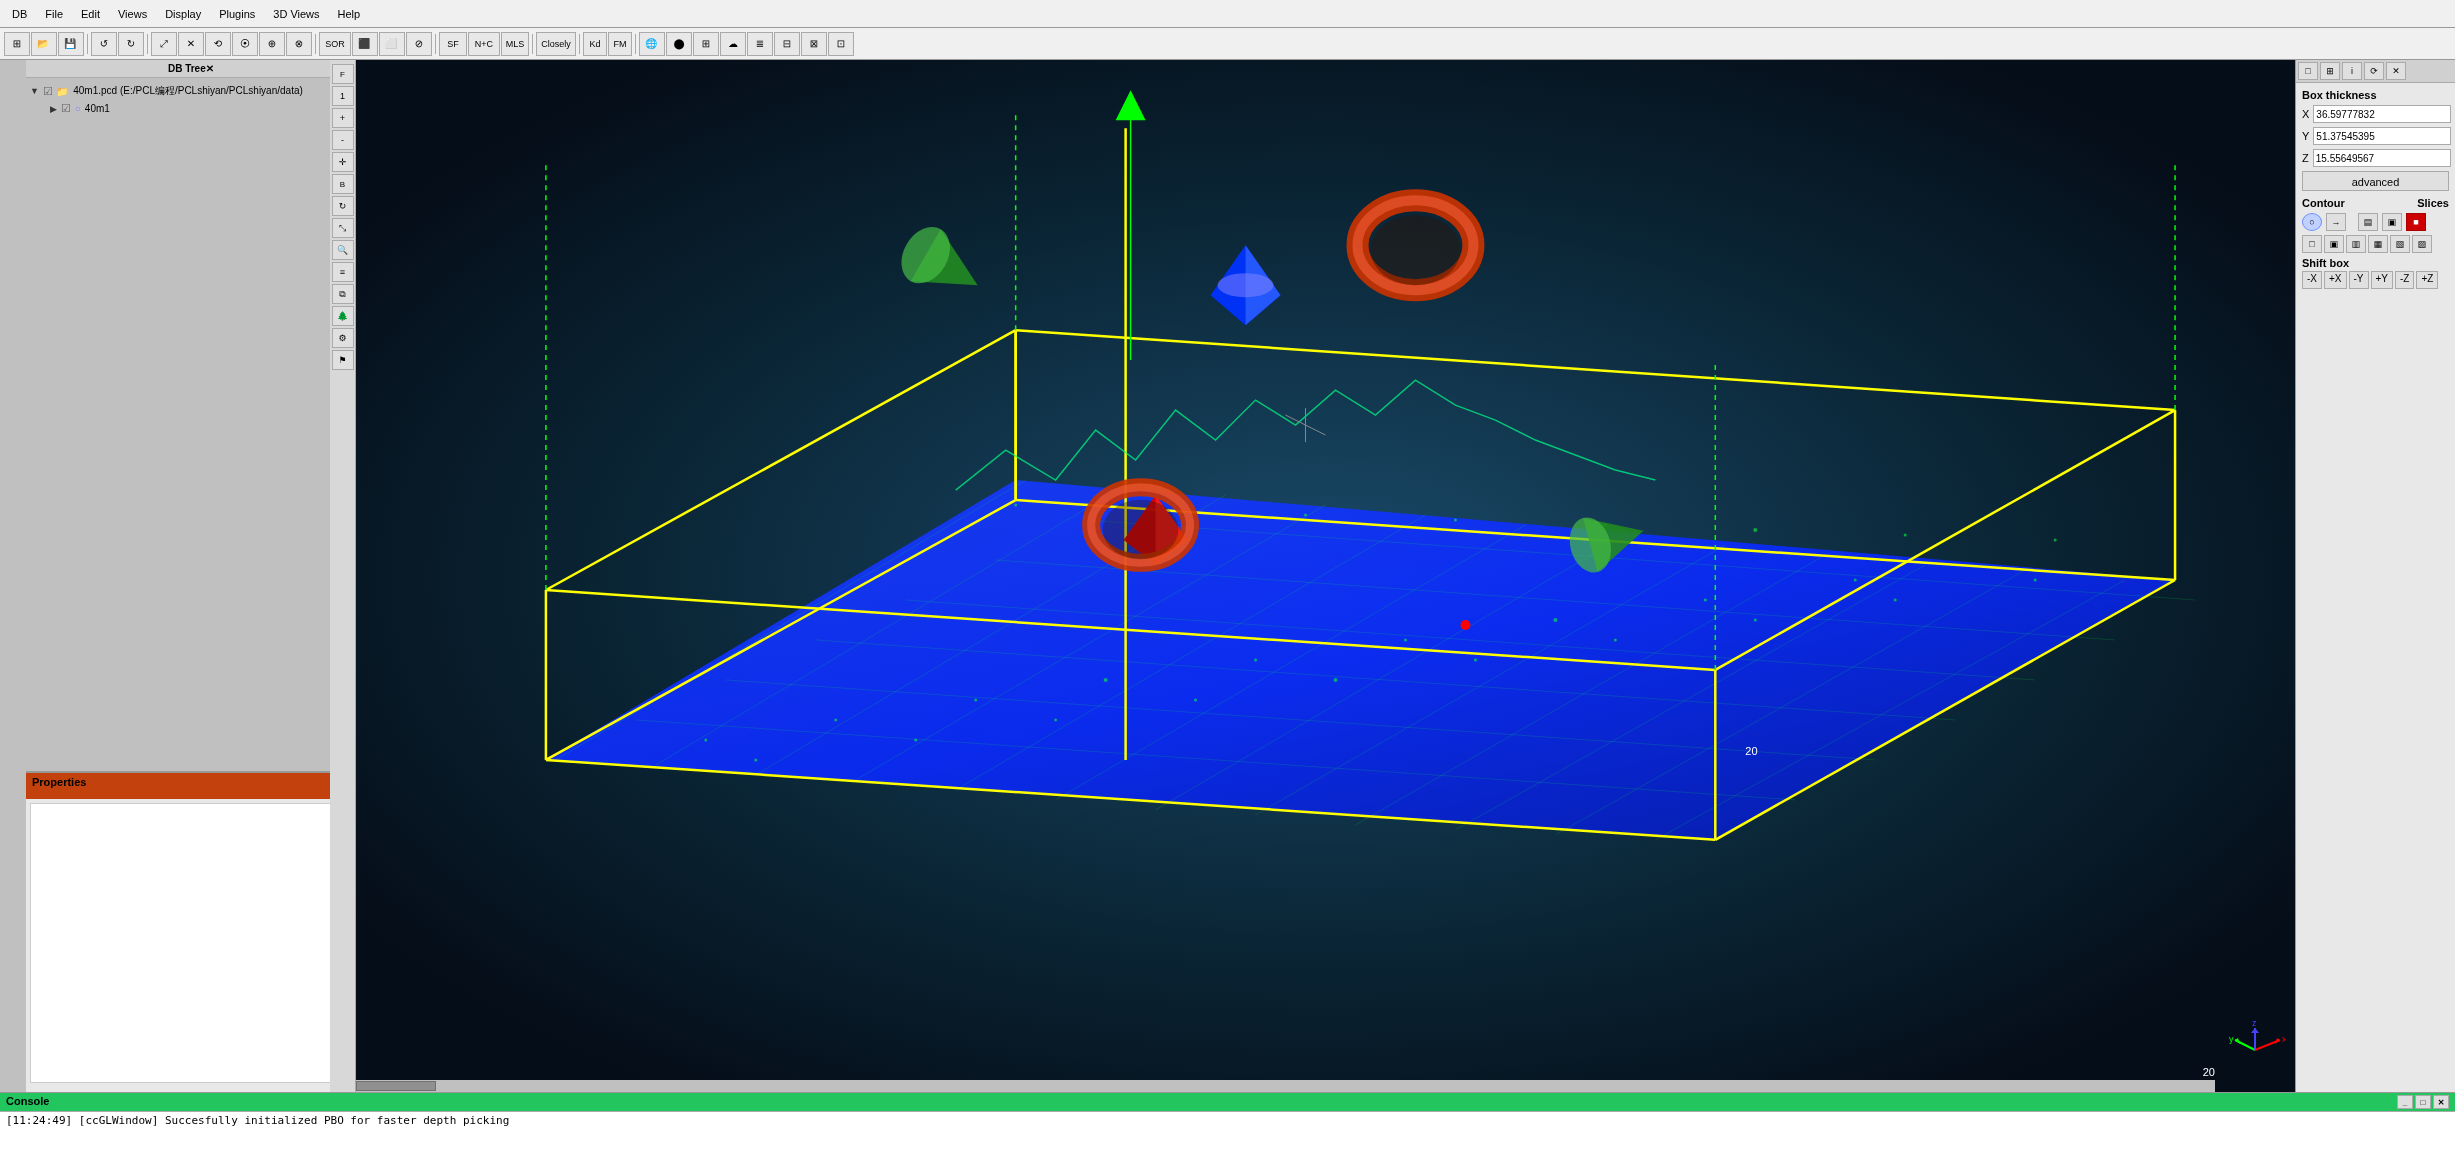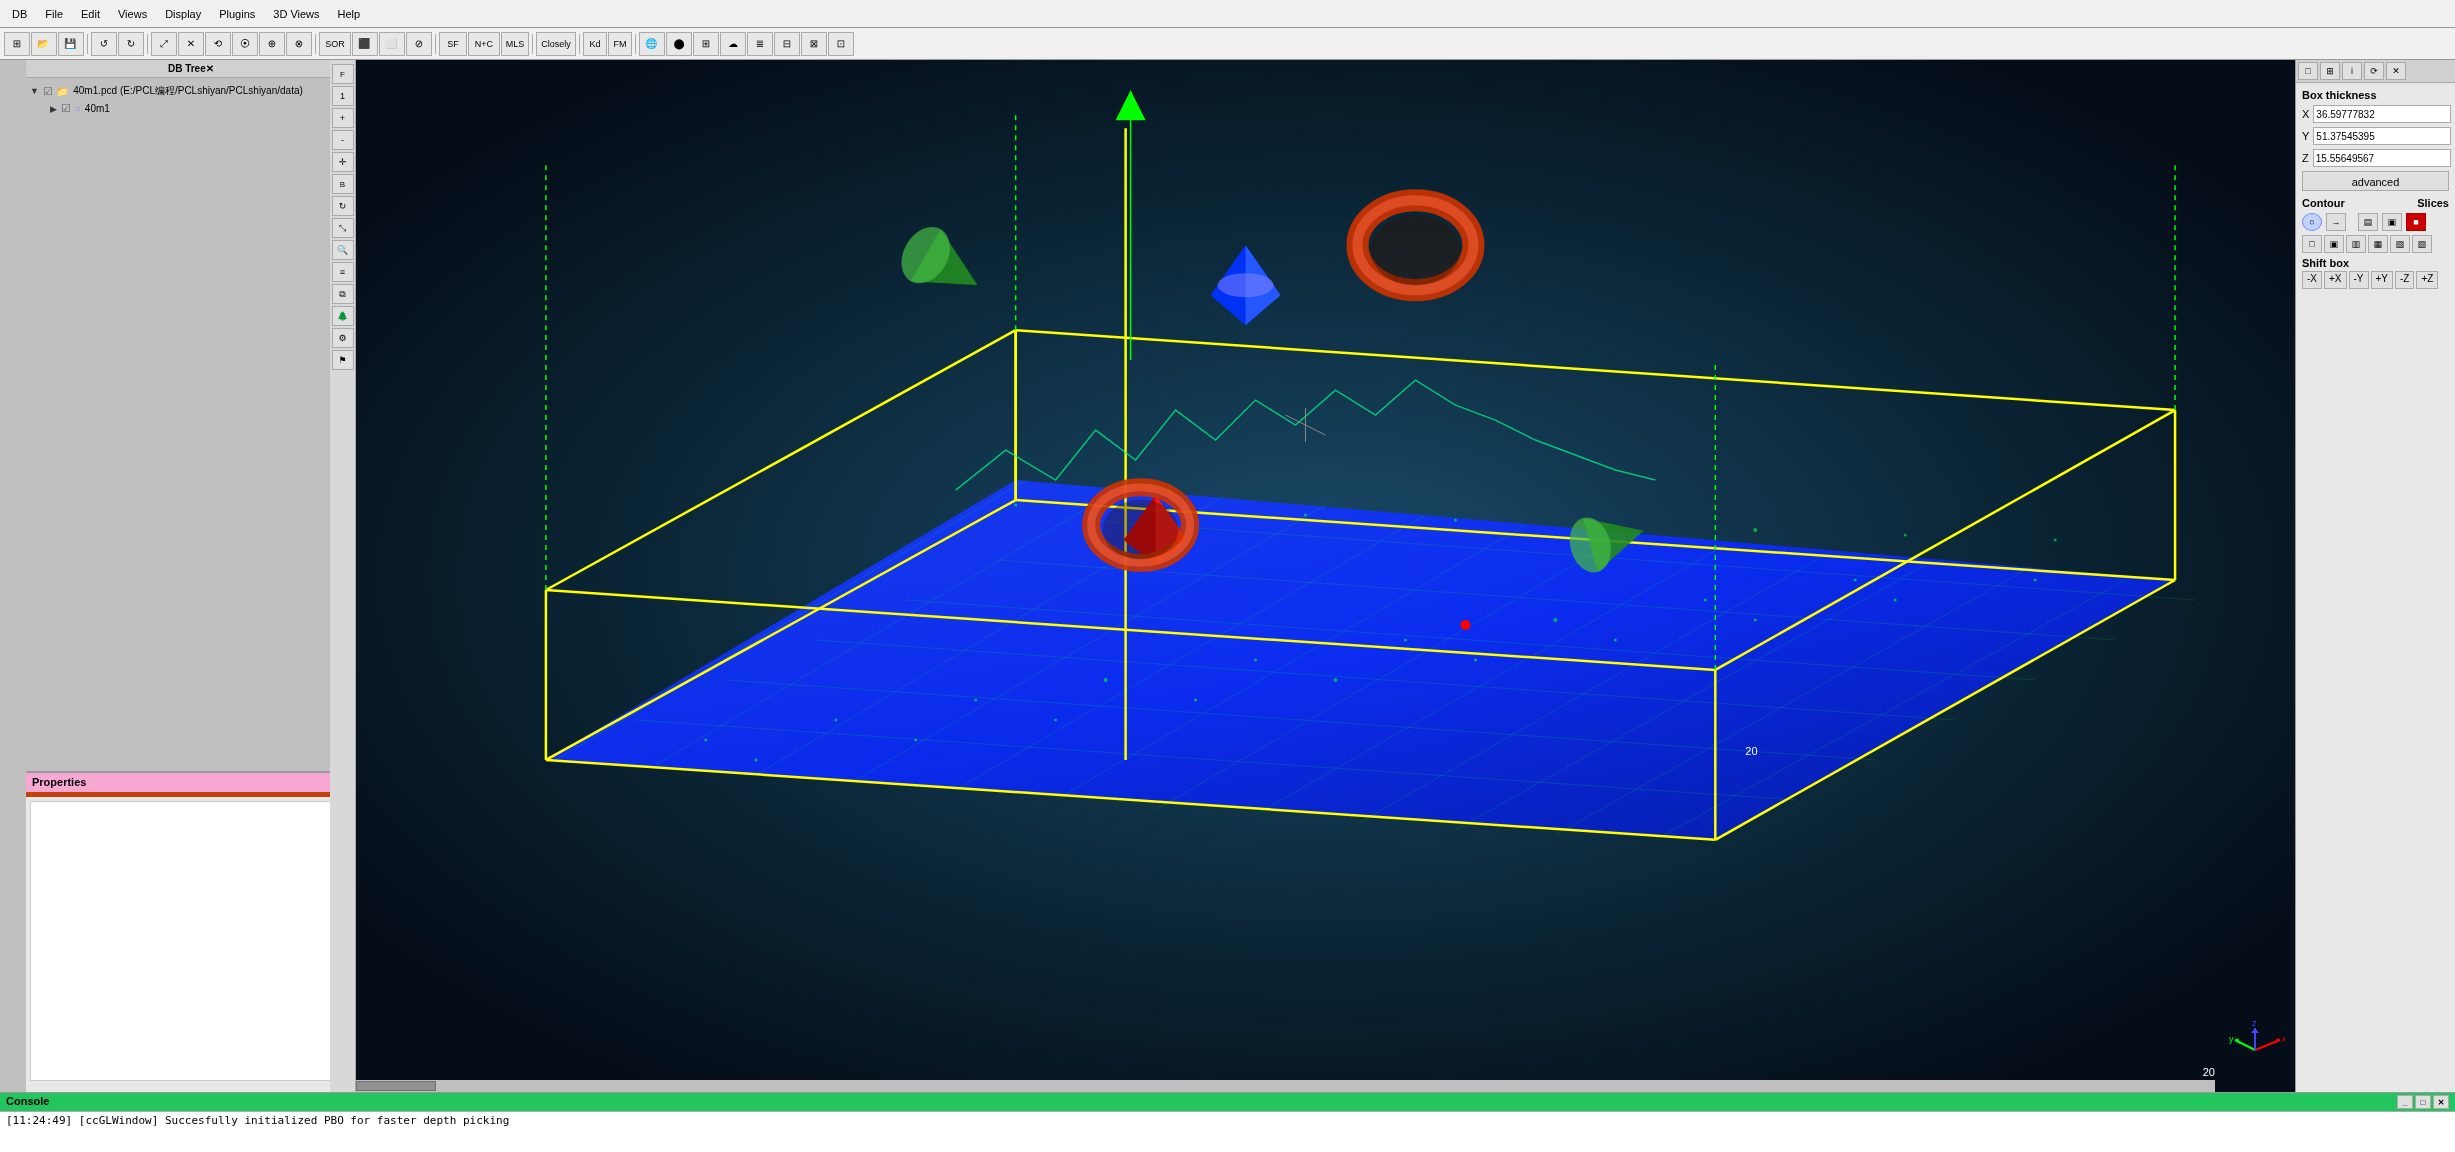--- a/index.html
+++ b/index.html
@@ -36,22 +36,22 @@
     }
     #db-tree-content { padding: 4px; }
     .tree-item { display: flex; align-items: center; gap: 4px; padding: 2px 0; font-size: 11px; cursor: pointer; }
     .tree-arrow { font-size: 9px; color: #333; }
 
     
     #properties-panel {
       height: 320px; border-top: 1px solid #999; background: #e8e8e8;
     }
     #properties-header {
-      background: #f9a8d4; padding: 3px 6px; font-weight: bold; font-size: 11px;
-      border-bottom: 5px solid #c2410c; display: flex; justify-content: space-between;
+      background: #c2410c; padding: 3px 6px; font-weight: bold; font-size: 11px;
+      border-bottom: 7px solid #c2410c; display: flex; justify-content: space-between;
     }
     #properties-content { background: white; margin: 4px; height: 280px; border: 1px solid #ccc; }
 
     
     #viewport {
       flex: 1; position: relative; overflow: hidden; background: #ec4899;
     }
 
     
     #right-panel {

